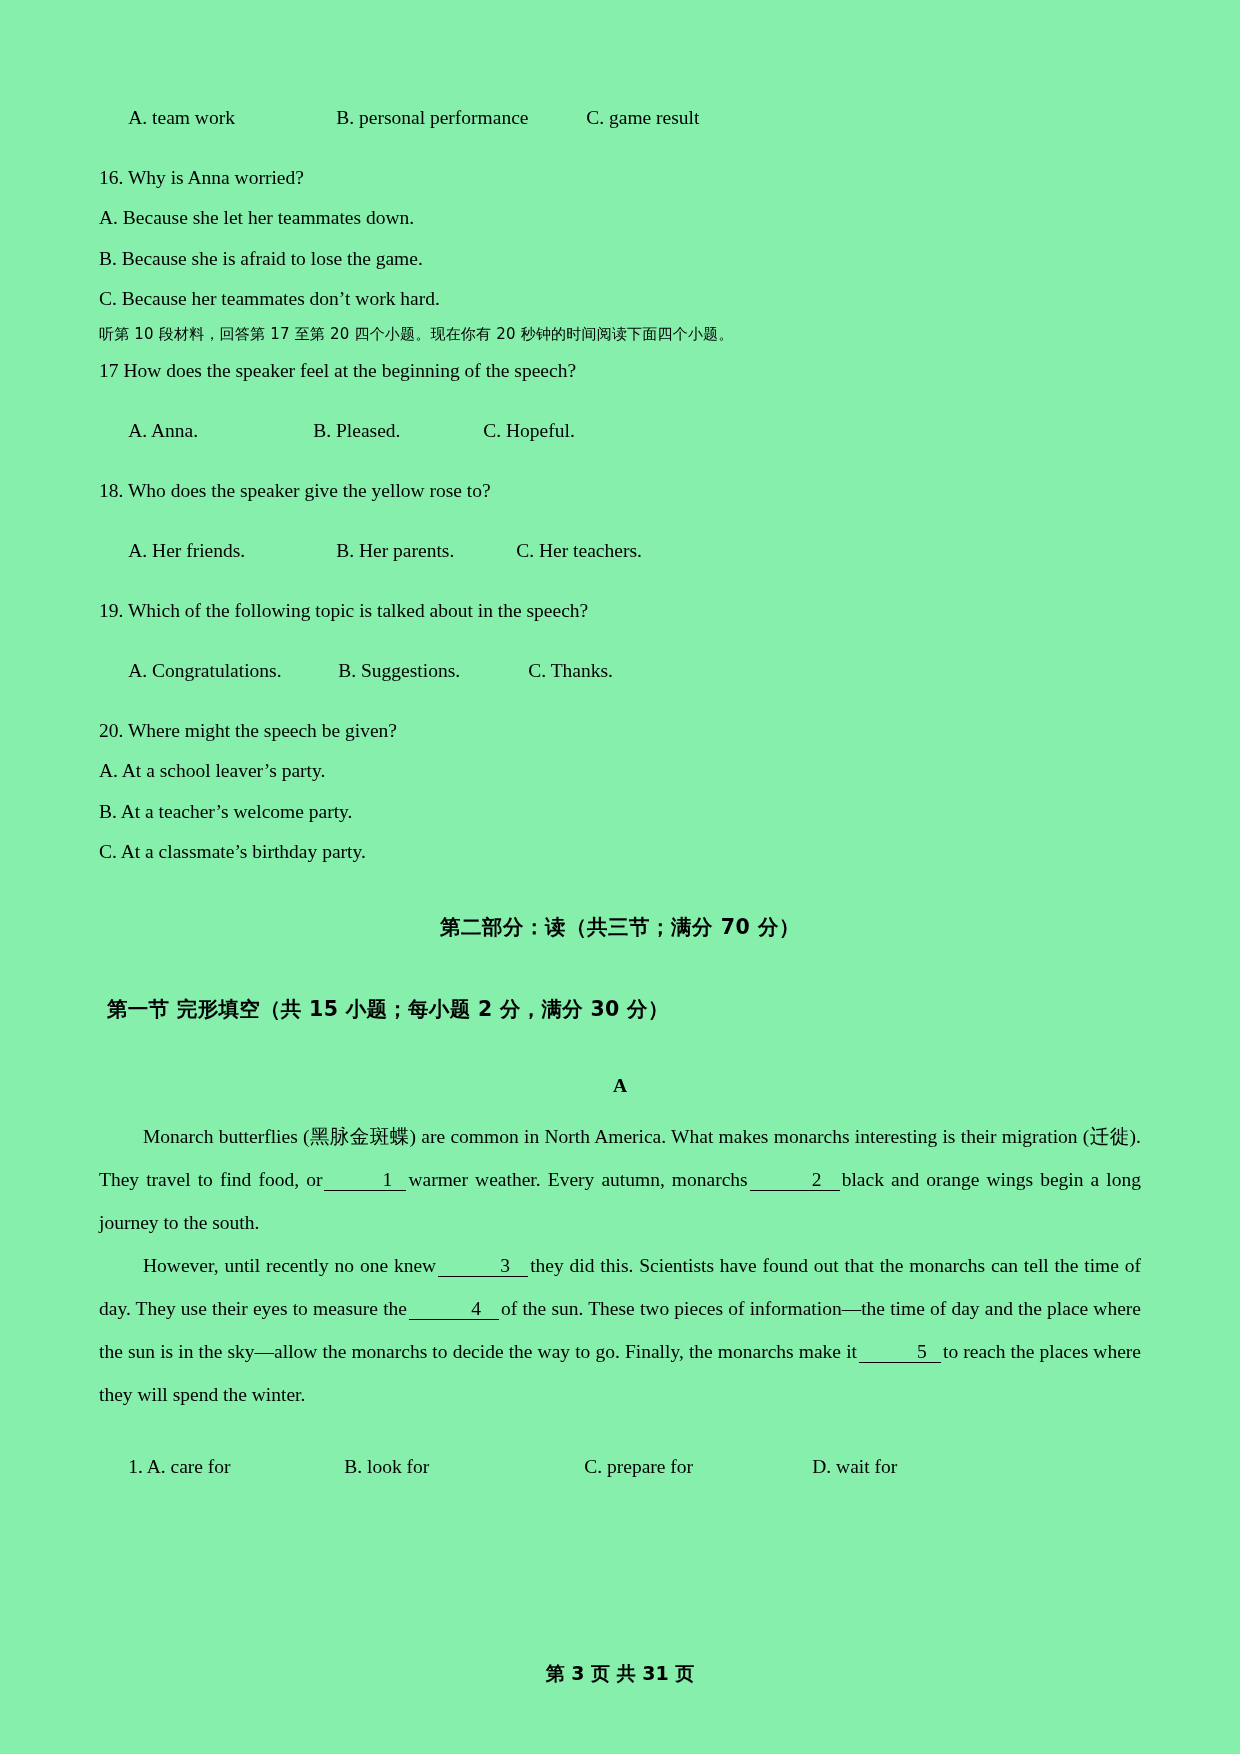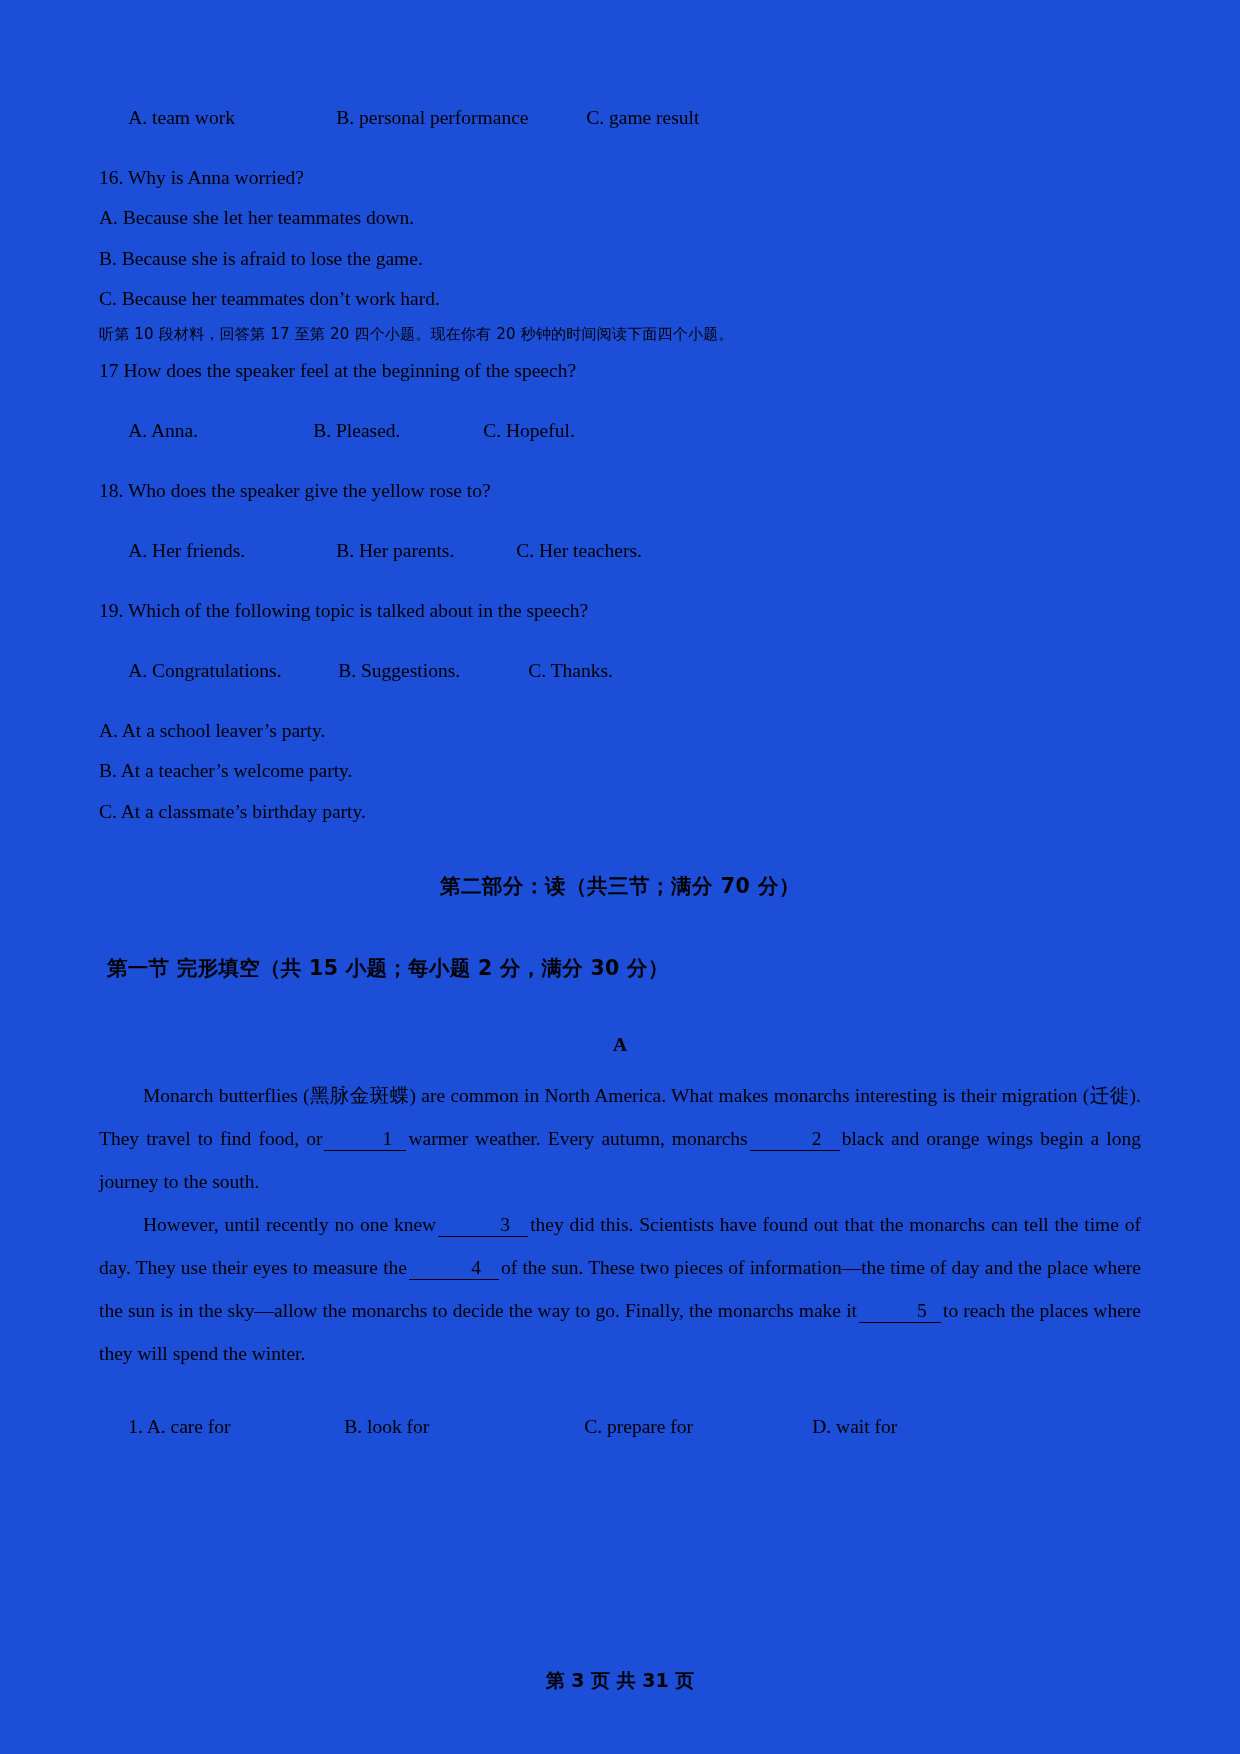--- a/index.html
+++ b/index.html
@@ -8,21 +8,21 @@
     background: #ffffff;
   }
   body {
     font-family: "Liberation Serif", "DejaVu Serif", serif;
     color: #000000;
   }
   .page {
     position: relative;
     width: 1240px;
     height: 1754px;
-    background: #1d4ed8;
+    background: #86efac;
     box-sizing: border-box;
     padding: 0;
     overflow: hidden;
     text-decoration: underline;
   }
   .content {
     position: absolute;
     left: 99px;
     top: 88px;
     width: 1042px;
@@ -119,21 +119,21 @@
     margin: 22px 0 0 0;
     white-space: pre;
   }
   .choices span { display: inline-block; }
 
   
   .footer {
     position: absolute;
     left: 0;
     right: 0;
-    bottom: 60px;
+    bottom: 67px;
     text-align: center;
     font-family: "DejaVu Sans", "Liberation Sans", sans-serif;
     font-weight: bold;
     font-size: 19px;
     white-space: pre;
   }
 </style>
 </head>
 <body>
 
@@ -159,20 +159,21 @@
     <div class="line">18. Who does the speaker give the yellow rose to?</div>
     <div class="line opts">
       <span class="opt-a" style="width:208px">A. Her friends.</span><span class="opt-b" style="width:180px">B. Her parents.</span><span class="opt-c">C. Her teachers.</span>
     </div>
 
     <div class="line">19. Which of the following topic is talked about in the speech?</div>
     <div class="line opts">
       <span class="opt-a" style="width:210px">A. Congratulations.</span><span class="opt-b" style="width:190px">B. Suggestions.</span><span class="opt-c">C. Thanks.</span>
     </div>
 
+    <div class="line">20. Where might the speech be given?</div>
     <div class="line">A. At a school leaver’s party.</div>
     <div class="line">B. At a teacher’s welcome party.</div>
     <div class="line" style="margin-bottom:0">C. At a classmate’s birthday party.</div>
 
     <div class="part-heading">第二部分：读（共三节；满分 70 分）</div>
 
     <div class="section-heading">第一节 完形填空（共 15 小题；每小题 2 分，满分 30 分）</div>
 
     <div class="instr">
     </div>

